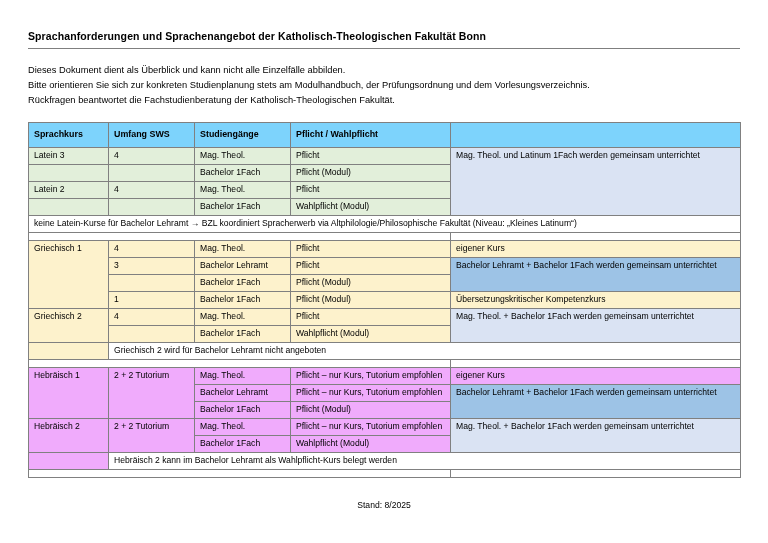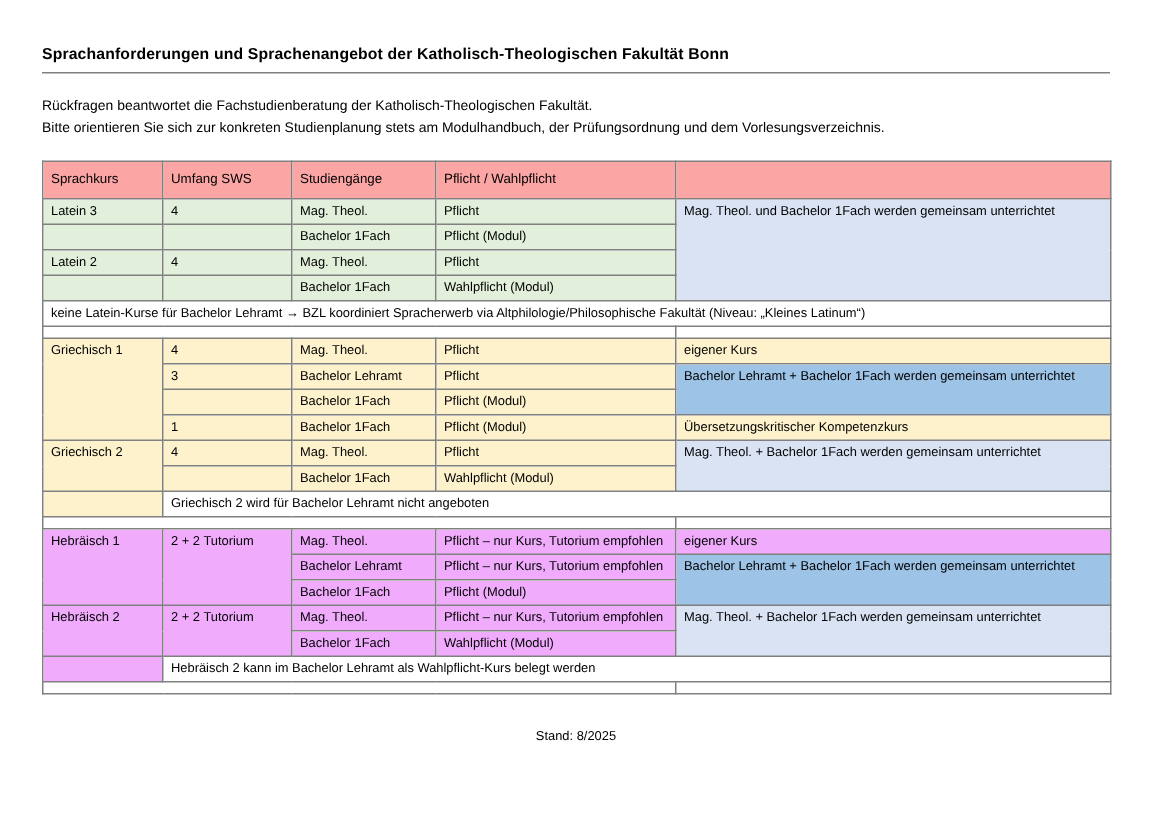--- a/index.html
+++ b/index.html
@@ -64,25 +64,25 @@
     padding: 2px 4px 2px 5px;
     vertical-align: top;
     text-align: left;
     font-weight: normal;
     line-height: 1.32;
     height: 12px;
     overflow: hidden;
     white-space: nowrap;
   }
   table.lang-table thead th {
-    font-weight: normal;
+    font-weight: bold;
     font-size: 8.9px;
     height: 20px;
     vertical-align: middle;
-    background: #fca5a5;
+    background: #7dd3fc;
   }
 
   
   tr.spacer td {
     height: 7px;
     border-left: 0.8px solid #808080;
     border-right: 0.8px solid #808080;
     border-top: 0.8px solid #808080;
     border-bottom: 0.8px solid #808080;
     background: #ffffff;
@@ -117,22 +117,23 @@
 </style>
 </head>
 <body>
 
 <div class="page">
 
   <h1 class="doc-title">Sprachanforderungen und Sprachenangebot der Katholisch-Theologischen Fakultät Bonn</h1>
   <hr class="title-rule">
 
   <div class="intro">
+    <div>Dieses Dokument dient als Überblick und kann nicht alle Einzelfälle abbilden.</div>
+    <div>Bitte orientieren Sie sich zur konkreten Studienplanung stets am Modulhandbuch, der Prüfungsordnung und dem Vorlesungsverzeichnis.</div>
     <div>Rückfragen beantwortet die Fachstudienberatung der Katholisch-Theologischen Fakultät.</div>
-    <div>Bitte orientieren Sie sich zur konkreten Studienplanung stets am Modulhandbuch, der Prüfungsordnung und dem Vorlesungsverzeichnis.</div>
   </div>
 
   <table class="lang-table">
     <colgroup>
       <col class="c-kurs">
         <col class="c-sws">
         <col class="c-stud">
         <col class="c-pflicht">
         <col class="c-note">
     </colgroup>
@@ -147,21 +148,21 @@
       </tr>
     </thead>
 
     <tbody>
 
       <tr>
         <td class="fill-latein">Latein 3</td>
         <td class="fill-latein">4</td>
         <td class="fill-latein">Mag. Theol.</td>
         <td class="fill-latein">Pflicht</td>
-        <td class="note-blue-light" rowspan="4">Mag. Theol. und Bachelor 1Fach werden gemeinsam unterrichtet</td>
+        <td class="note-blue-light" rowspan="4">Mag. Theol. und Latinum 1Fach werden gemeinsam unterrichtet</td>
       </tr>
       <tr>
         <td class="fill-latein"></td>
         <td class="fill-latein"></td>
         <td class="fill-latein">Bachelor 1Fach</td>
         <td class="fill-latein">Pflicht (Modul)</td>
       </tr>
       <tr>
         <td class="fill-latein">Latein 2</td>
         <td class="fill-latein">4</td>

